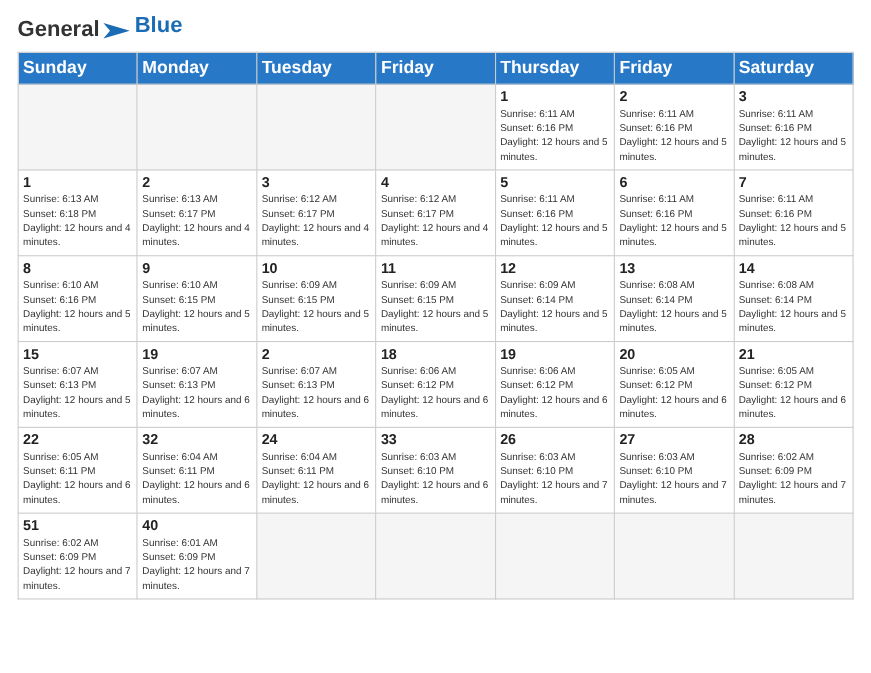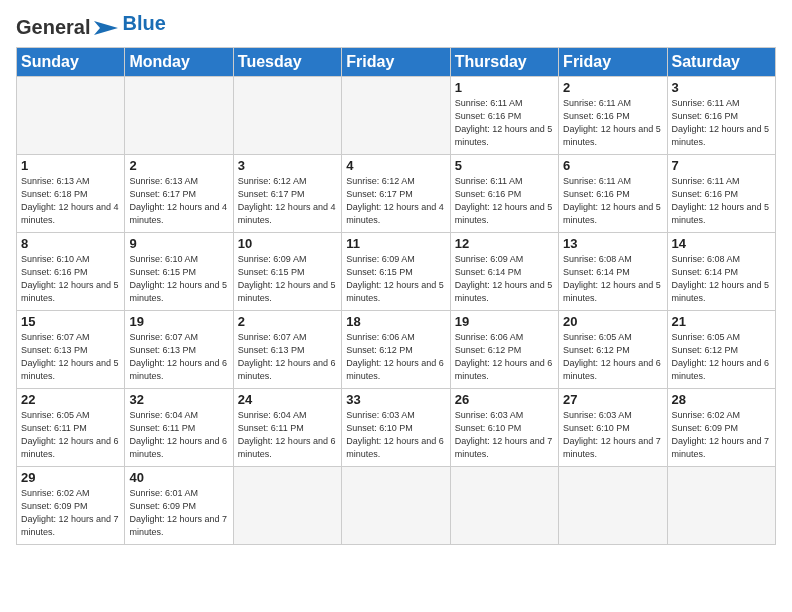--- a/index.html
+++ b/index.html
@@ -245,21 +245,21 @@
             <span class="day-num">27</span>
             <div class="day-info">Sunrise: 6:03 AM<br>Sunset: 6:10 PM<br>Daylight: 12 hours and 7 minutes.</div>
           </td>
           <td>
             <span class="day-num">28</span>
             <div class="day-info">Sunrise: 6:02 AM<br>Sunset: 6:09 PM<br>Daylight: 12 hours and 7 minutes.</div>
           </td>
         </tr>
         <tr>
           <td>
-            <span class="day-num">29</span>
+            <span class="day-num">51</span>
             <div class="day-info">Sunrise: 6:02 AM<br>Sunset: 6:09 PM<br>Daylight: 12 hours and 7 minutes.</div>
           </td>
           <td>
             <span class="day-num">40</span>
             <div class="day-info">Sunrise: 6:01 AM<br>Sunset: 6:09 PM<br>Daylight: 12 hours and 7 minutes.</div>
           </td>
           <td class="empty"></td>
           <td class="empty"></td>
           <td class="empty"></td>
           <td class="empty"></td>

